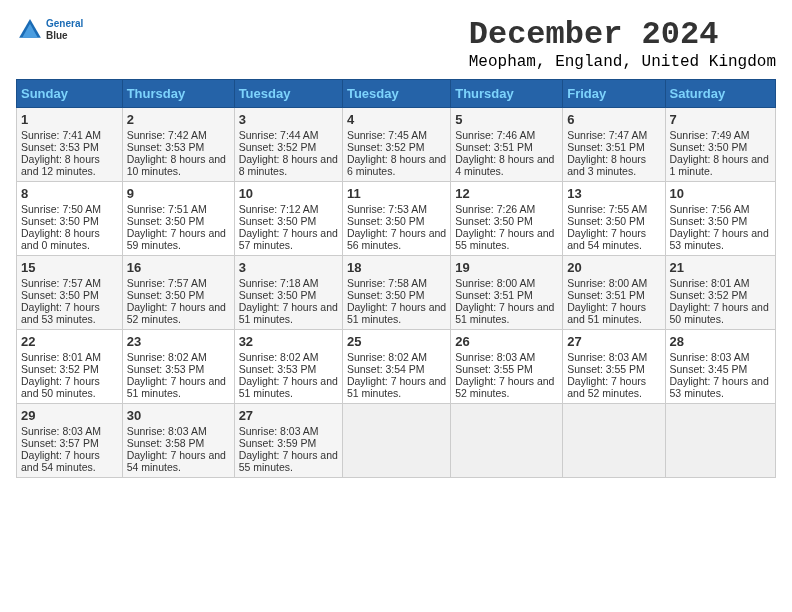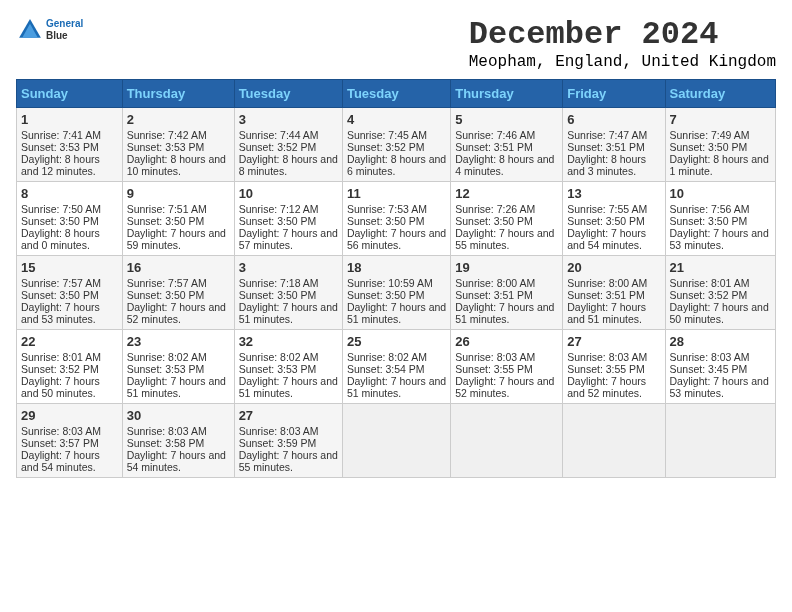--- a/index.html
+++ b/index.html
@@ -218,21 +218,21 @@
           <div>Daylight: 7 hours and 52 minutes.</div>
         </td>
         <td>
           <span class="day-number">3</span>
           <div>Sunrise: 7:18 AM</div>
           <div>Sunset: 3:50 PM</div>
           <div>Daylight: 7 hours and 51 minutes.</div>
         </td>
         <td>
           <span class="day-number">18</span>
-          <div>Sunrise: 10:59 AM</div>
+          <div>Sunrise: 7:58 AM</div>
           <div>Sunset: 3:50 PM</div>
           <div>Daylight: 7 hours and 51 minutes.</div>
         </td>
         <td>
           <span class="day-number">19</span>
           <div>Sunrise: 8:00 AM</div>
           <div>Sunset: 3:51 PM</div>
           <div>Daylight: 7 hours and 51 minutes.</div>
         </td>
         <td>

